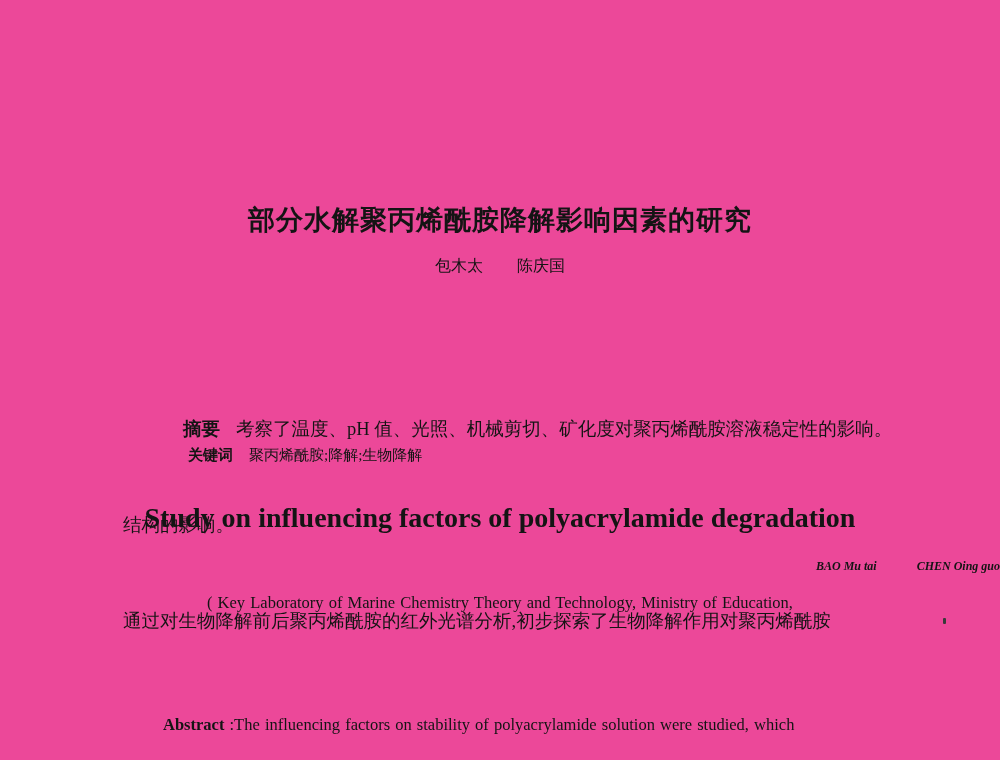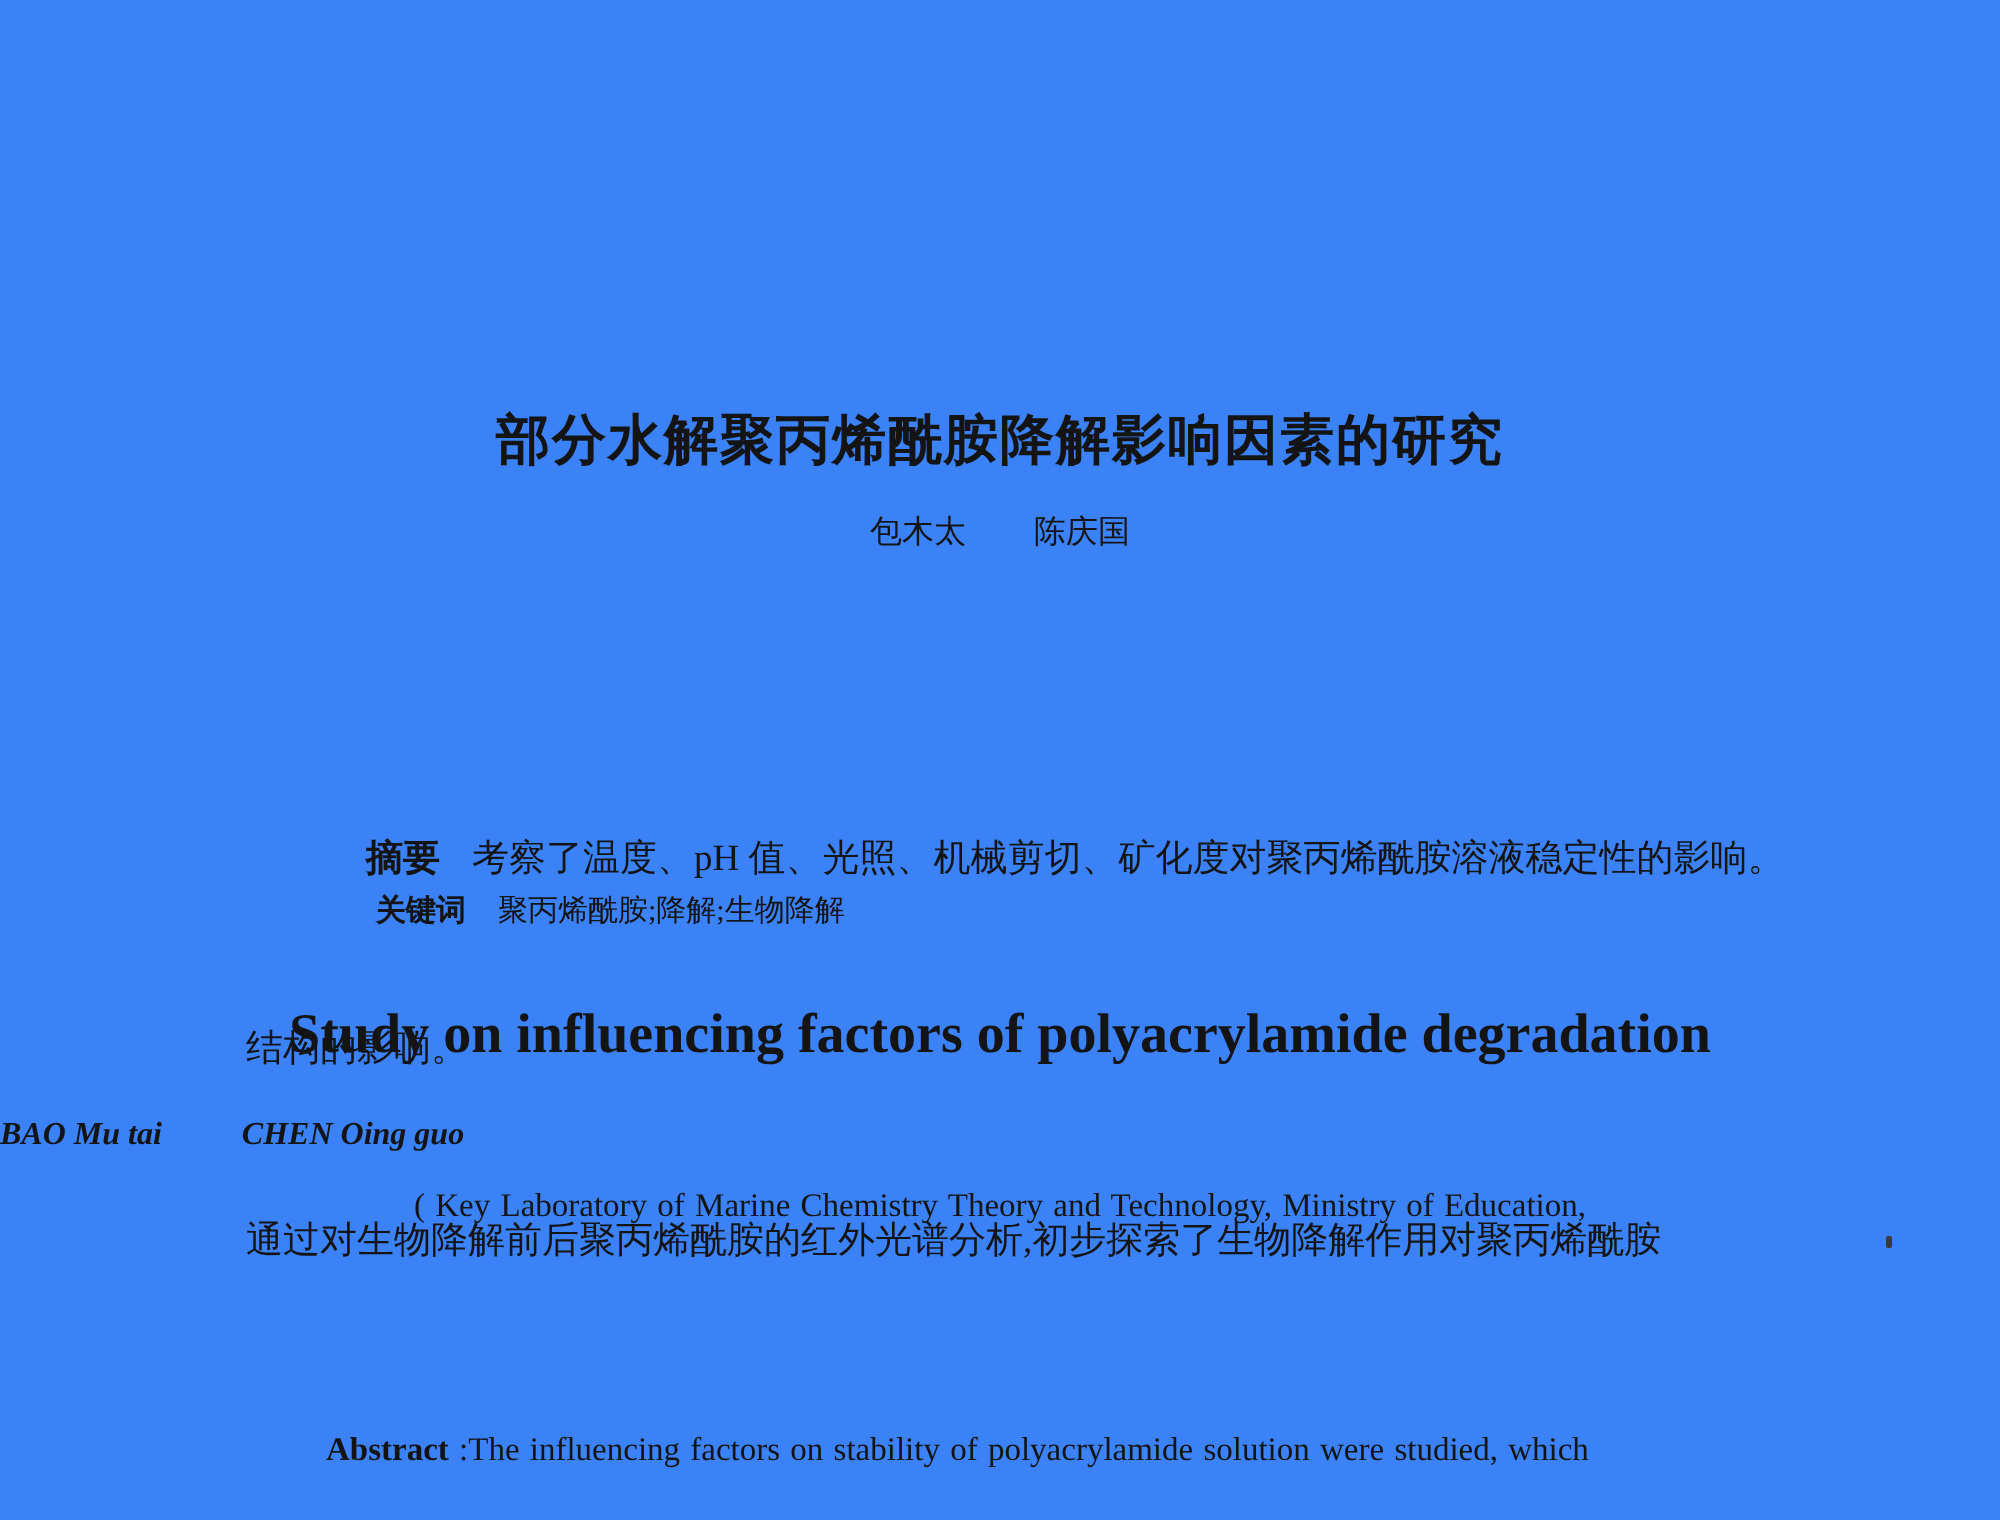--- a/index.html
+++ b/index.html
@@ -4,21 +4,21 @@
 <style>
   html, body {
     margin: 0;
     padding: 0;
     background: #ffffff;
   }
   .page {
     position: relative;
     width: 1000px;
     height: 760px;
-    background: #3b82f6;
+    background: #ec4899;
     overflow: hidden;
     color: #141414;
   }
   
   .cn-title {
     position: absolute;
     top: 202px;
     left: 0;
     width: 100%;
     text-align: center;
@@ -86,25 +86,25 @@
     font-family: "Liberation Serif", serif;
     font-weight: 700;
     font-size: 28px;
     white-space: pre;
   }
   .en-authors {
     position: absolute;
     top: 559px;
     left: 0;
     width: 100%;
-    text-align: left;
+    text-align: right;
     font-family: "Liberation Serif", serif;
     font-weight: 700;
     font-style: italic;
-    font-size: 16px;
+    font-size: 12px;
     white-space: pre;
   }
   .en-authors .author-gap { display: inline-block; width: 40px; }
   .en-affil-1, .en-affil-2 {
     position: absolute;
     left: 0;
     width: 100%;
     text-align: center;
     font-family: "Liberation Serif", serif;
     font-size: 16.5px;

